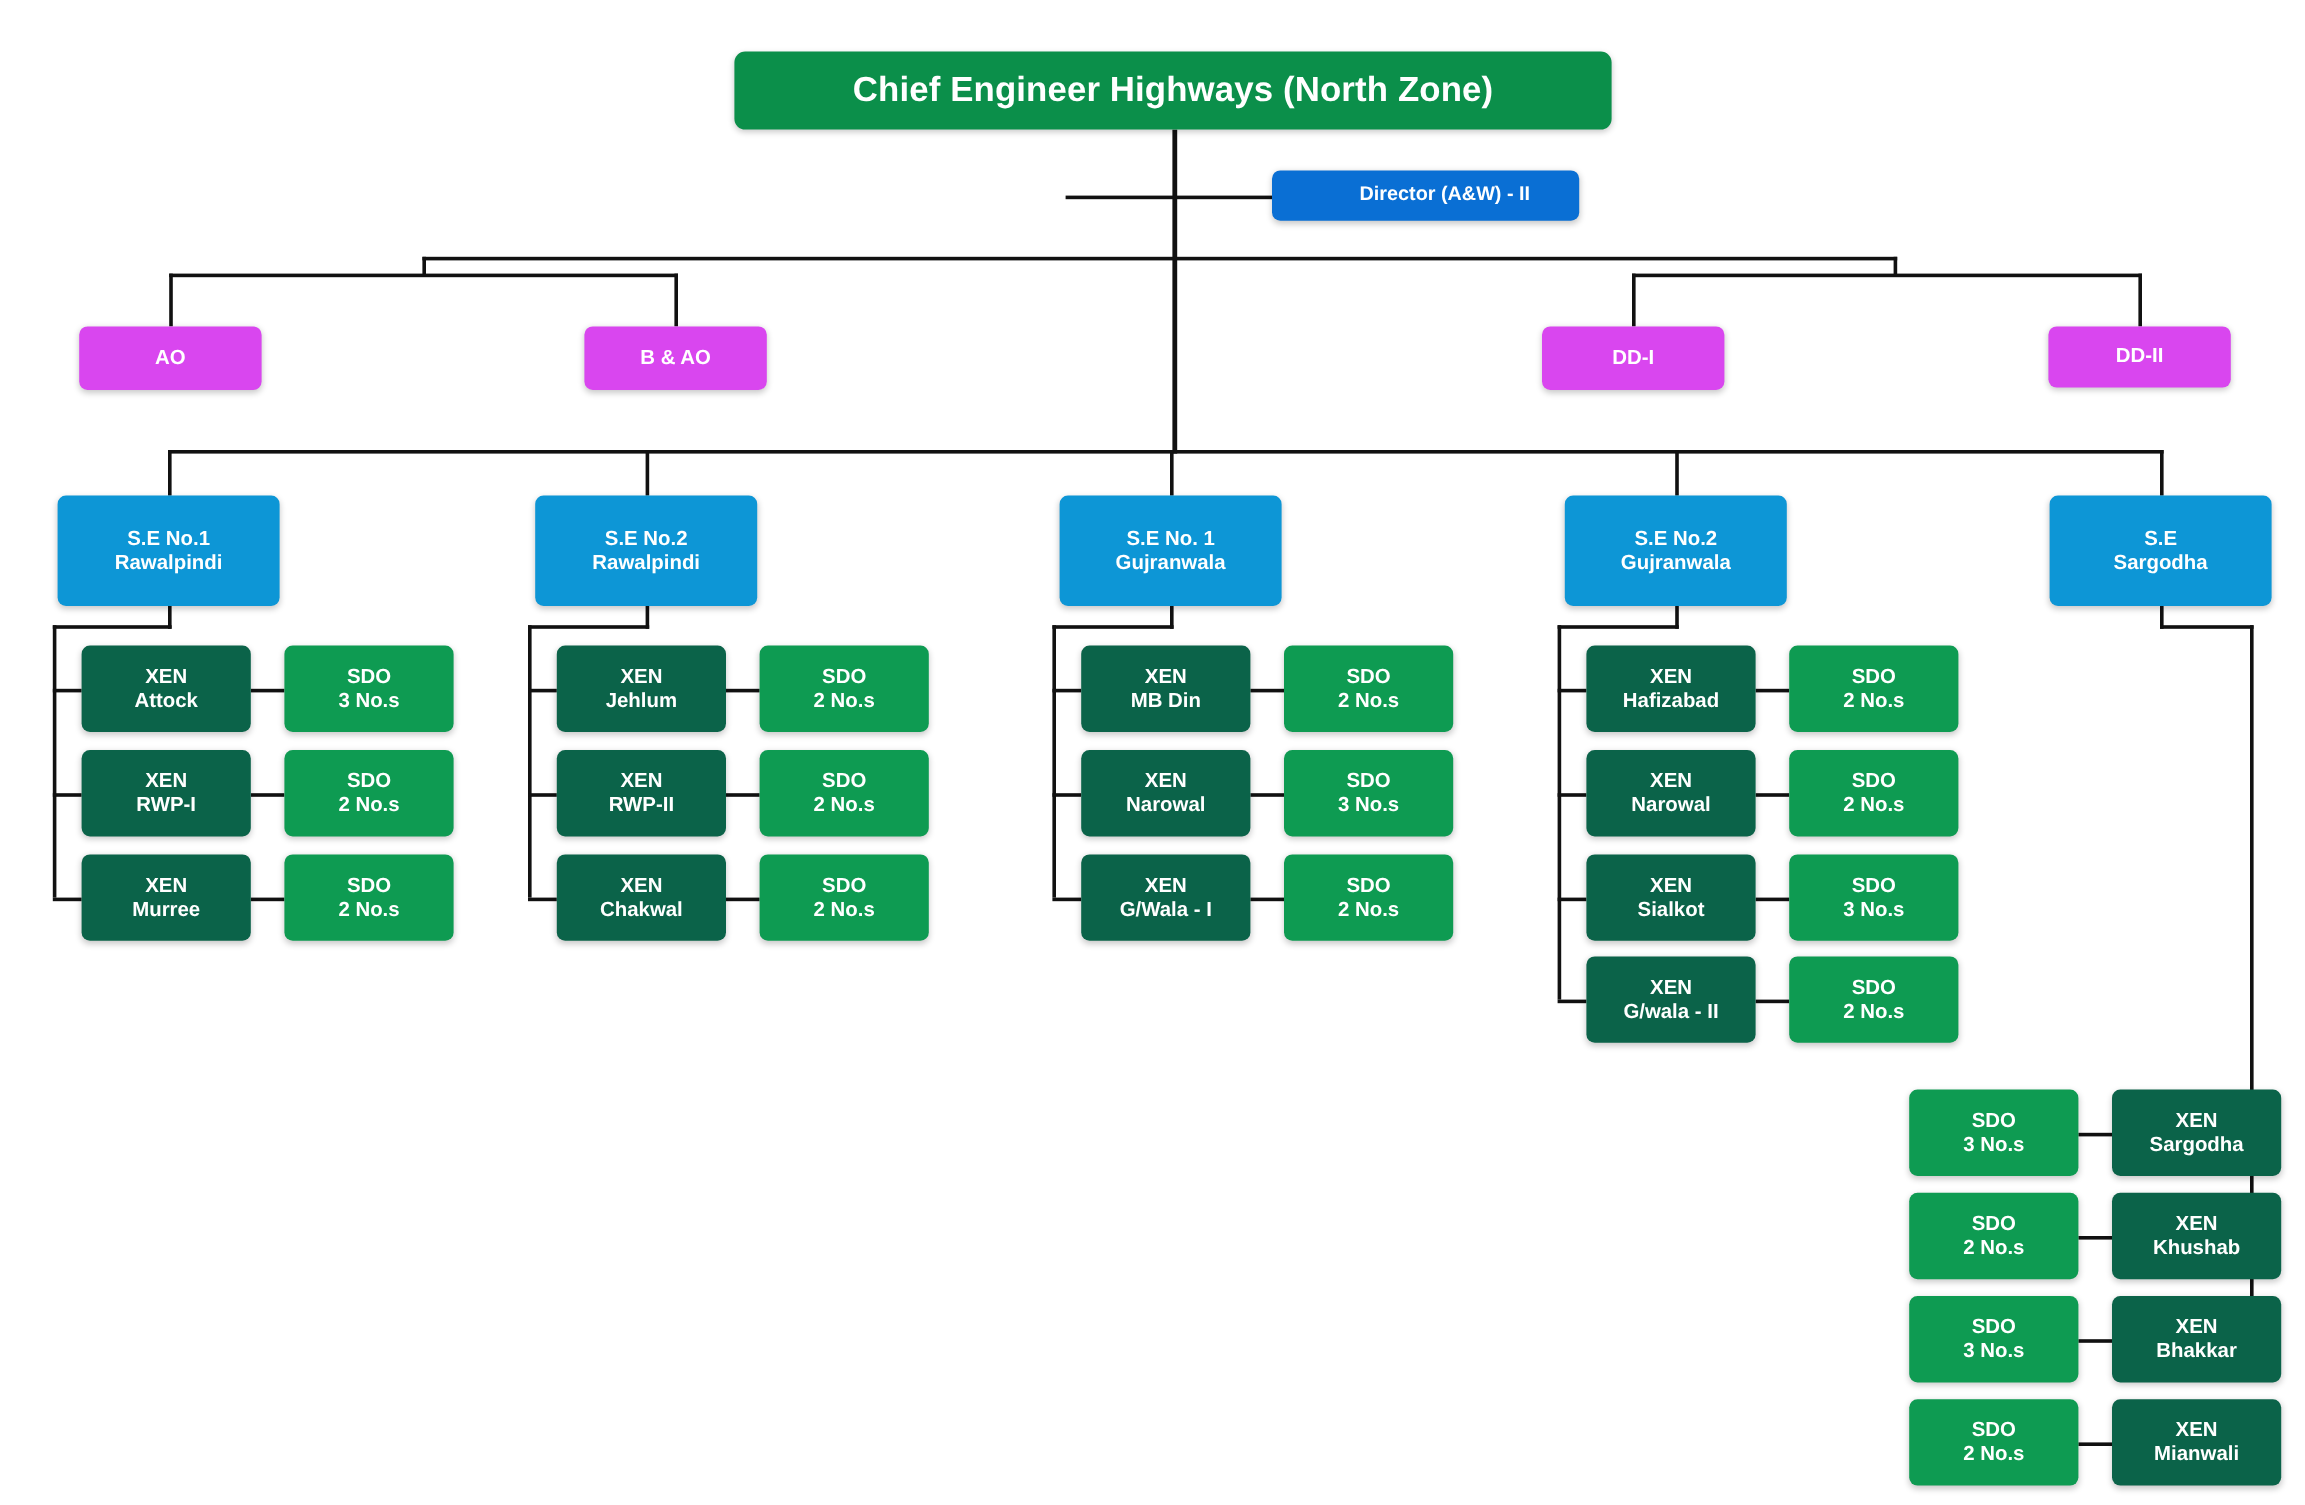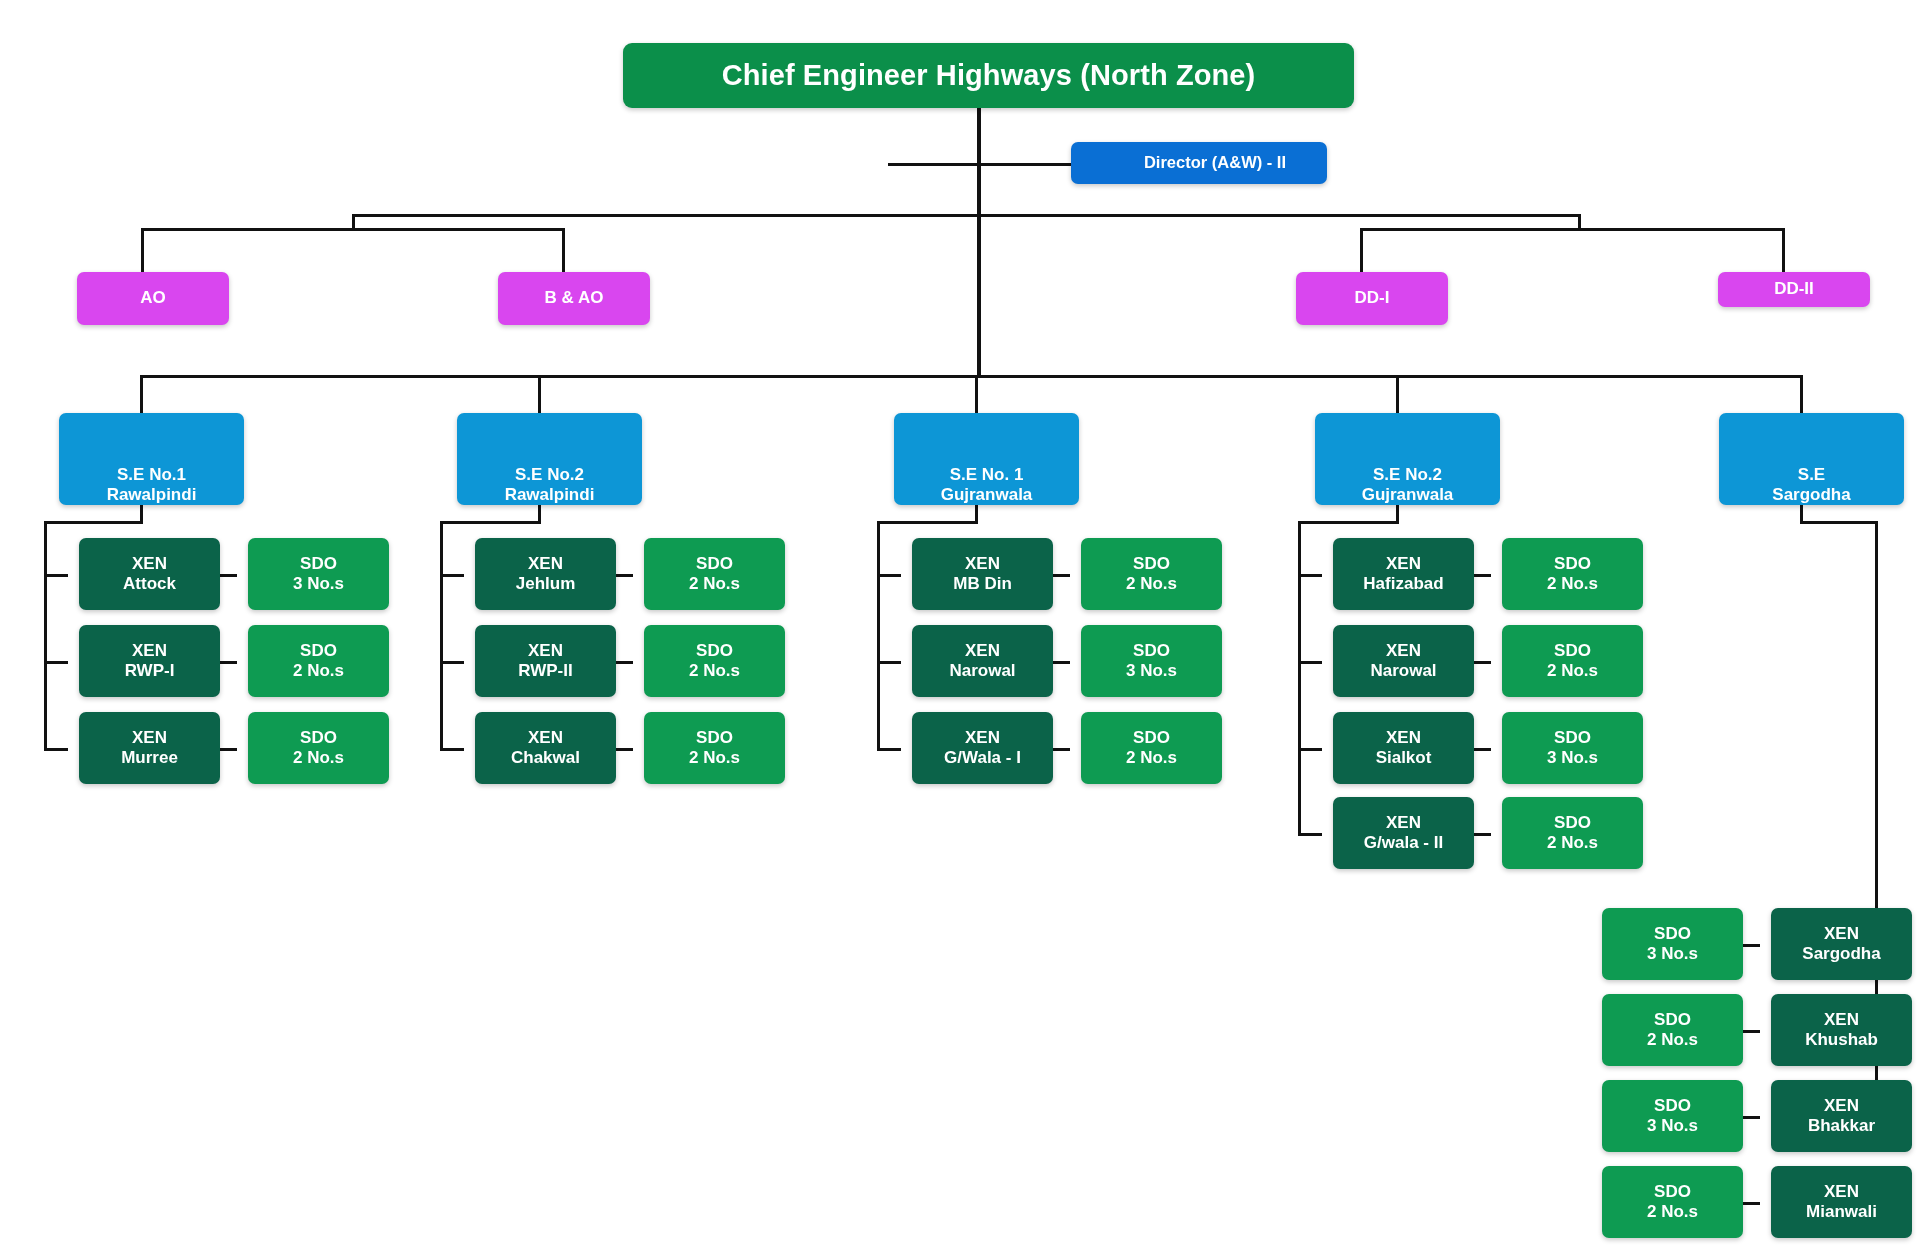--- a/index.html
+++ b/index.html
@@ -29,21 +29,20 @@
     flex-direction:column;
     align-items:center;
     justify-content:center;
     text-align:center;
     color:#ffffff;
     border-radius:7px;
     box-shadow:0 2px 5px rgba(0,0,0,.22);
     line-height:1.18;
     z-index:5;
     user-select:none;
-    margin-left:11px;
   }
   .node .l1,.node .l2{display:block;white-space:nowrap;}
 
   .n-root{
     background:#0b8f4a;
     font-size:29px;
     font-weight:bold;
     border-radius:9px;
     letter-spacing:.1px;
   }
@@ -54,21 +53,20 @@
   }
   .n-admin{
     background:#d946ef;
     font-size:17px;
     font-weight:bold;
   }
   .n-se{
     background:#0d96d6;
     font-size:17px;
     font-weight:bold;
-    justify-content:flex-end;
   }
   .n-xen{
     background:#0b6349;
     font-size:17px;
     font-weight:bold;
   }
   .n-sdo{
     background:#0e9b52;
     font-size:17px;
     font-weight:bold;
@@ -175,21 +173,21 @@
 
   <div class="node n-admin" style="left:66px;top:272px;width:152px;height:53px;">
     <span class="l1">AO</span>
   </div>
   <div class="node n-admin" style="left:487px;top:272px;width:152px;height:53px;">
     <span class="l1">B &amp; AO</span>
   </div>
   <div class="node n-admin" style="left:1285px;top:272px;width:152px;height:53px;">
     <span class="l1">DD-I</span>
   </div>
-  <div class="node n-admin" style="left:1707px;top:272px;width:152px;height:35px;">
+  <div class="node n-admin" style="left:1707px;top:272px;width:152px;height:51px;">
     <span class="l1">DD-II</span>
   </div>
 
   <div class="node n-se" style="left:48px;top:413px;width:185px;height:92px;">
     <span class="l1">S.E No.1</span>
     <span class="l2">Rawalpindi</span>
   </div>
   <div class="node n-se" style="left:446px;top:413px;width:185px;height:92px;">
     <span class="l1">S.E No.2</span>
     <span class="l2">Rawalpindi</span>

